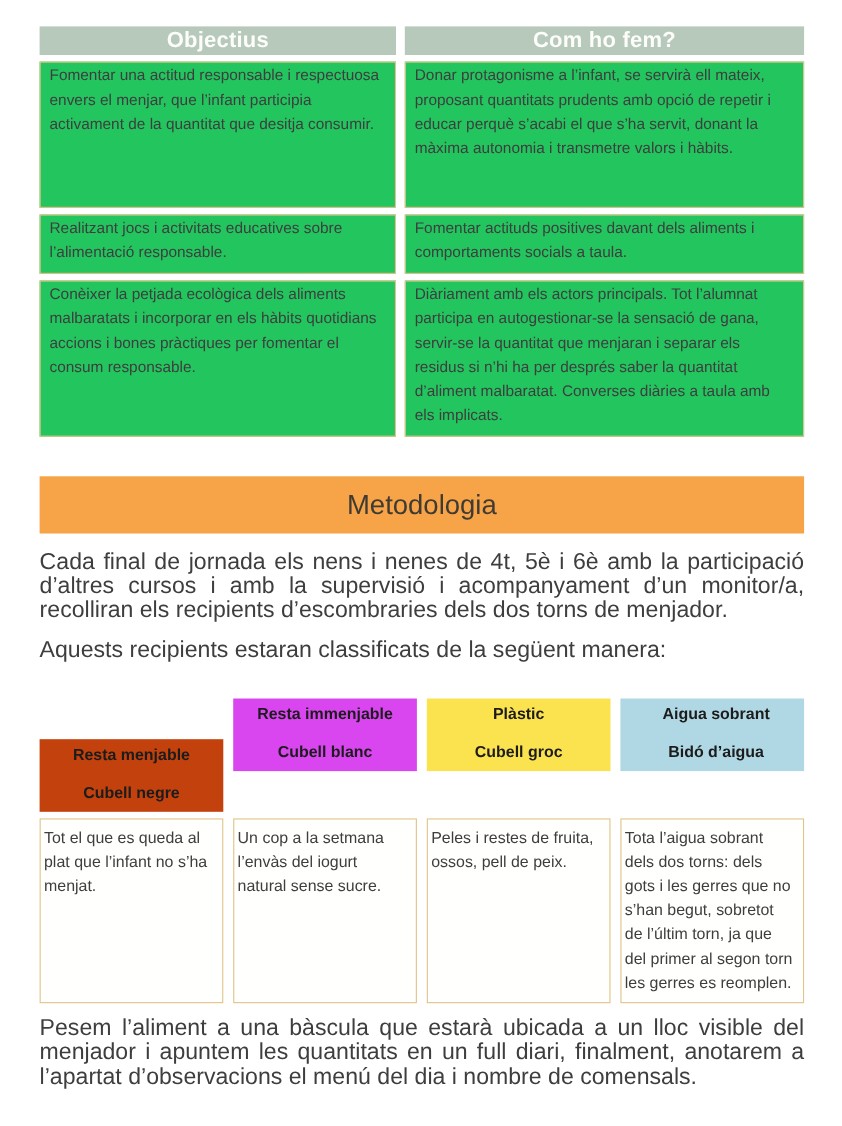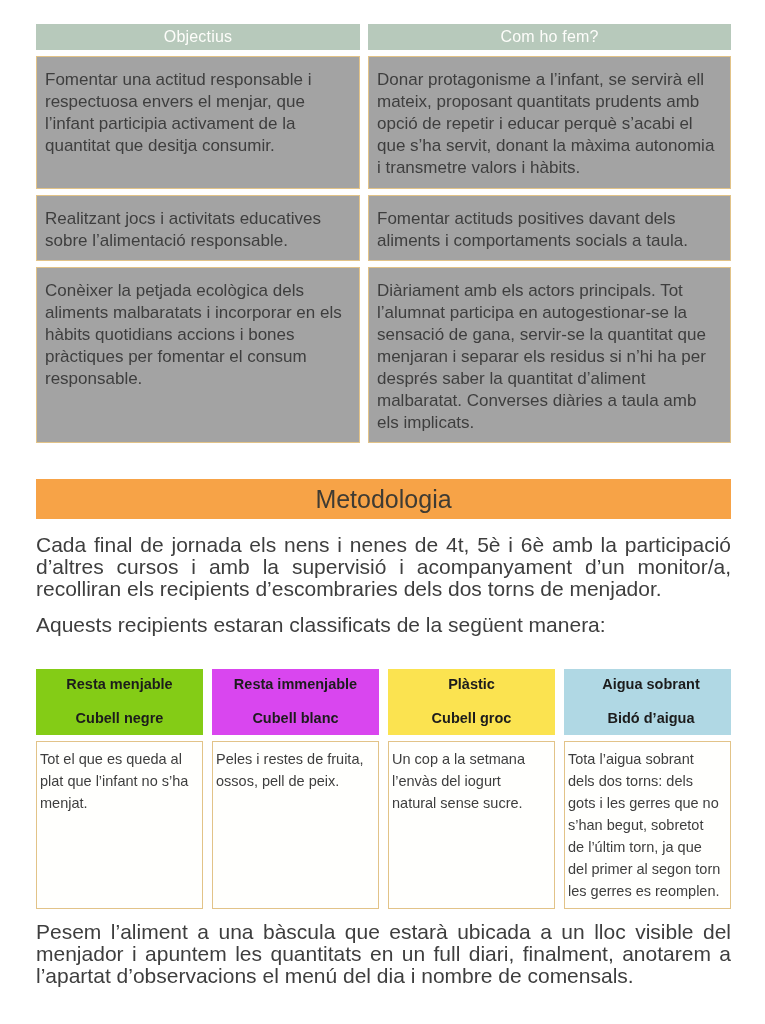--- a/index.html
+++ b/index.html
@@ -18,41 +18,41 @@
   
   .obj-table {
     display: grid;
     grid-template-columns: 324px 363px;
     column-gap: 8px;
     row-gap: 6px;
   }
   .obj-header {
     background: #b7c9bb;
     color: #fdfdfa;
-    font-weight: normal;
-    font-size: 16px;
+    font-weight: bold;
+    font-size: 20px;
     height: 26px;
     display: flex; align-items: center; justify-content: center;
     letter-spacing: .2px;
   }
   .obj-cell {
     border: 1.5px solid #e2c388;
-    padding: 12px 10px 8px 8px;
-    font-size: 17px;
+    padding: 0 10px 8px 8px;
+    font-size: 14px;
     line-height: 22px;
-    background: #a3a3a3;
+    background: #22c55e;
   }
   .row1 { min-height: 133px; }
   .row2 { min-height: 52px; }
   .row3 { min-height: 140px; }
 
   
   .banner {
     margin-top: 36px;
-    height: 40px;
+    height: 52px;
     background: #f7a347;
     display: flex; align-items: center; justify-content: center;
     font-size: 25px;
     color: #3f3b33;
   }
 
   
   .para {
     font-size: 21px;
     line-height: 22px;
@@ -112,38 +112,38 @@
   </div>
 
   <div class="banner">
     <span>Metodologia</span>
   </div>
 
   <p class="para p-intro">Cada final de jornada els nens i nenes de 4t, 5è i 6è amb la participació d’altres cursos i amb la supervisió i acompanyament d’un monitor/a, recolliran els recipients d’escombraries dels dos torns de menjador.</p>
   <p class="para p-classif">Aquests recipients estaran classificats de la següent manera:</p>
 
   <div class="bins-table">
-    <div class="bin-header" style="background-color: #84cc16;">
+    <div class="bin-header" style="background-color: #c2410c; margin-top: 37px;">
       <span>Resta menjable</span>
       <span>Cubell negre</span>
     </div>
     <div class="bin-header" style="background-color: #d946ef;">
       <span>Resta immenjable</span>
       <span>Cubell blanc</span>
     </div>
     <div class="bin-header" style="background-color: rgb(251, 227, 80);">
       <span>Plàstic</span>
       <span>Cubell groc</span>
     </div>
     <div class="bin-header" style="background-color: rgb(176, 216, 228); padding-left: 11px;">
       <span>Aigua sobrant</span>
       <span>Bidó d’aigua</span>
     </div>
 
     <div class="bin-cell">Tot el que es queda al plat que l’infant no s’ha menjat.</div>
+    <div class="bin-cell">Un cop a la setmana l’envàs del iogurt natural sense sucre.</div>
     <div class="bin-cell">Peles  i restes de fruita, ossos, pell de peix.</div>
-    <div class="bin-cell">Un cop a la setmana l’envàs del iogurt natural sense sucre.</div>
     <div class="bin-cell">Tota l’aigua sobrant dels dos torns: dels gots i les gerres que no s’han begut, sobretot de l’últim torn, ja que del primer al segon torn les gerres es reomplen.</div>
   </div>
 
   <p class="para p-close2">Pesem l’aliment a una bàscula que estarà ubicada a un lloc visible del menjador i apuntem les quantitats en un full diari, finalment, anotarem  a l’apartat d’observacions el menú del dia i nombre de comensals.</p>
 
 </div>
 
 </body></html>

